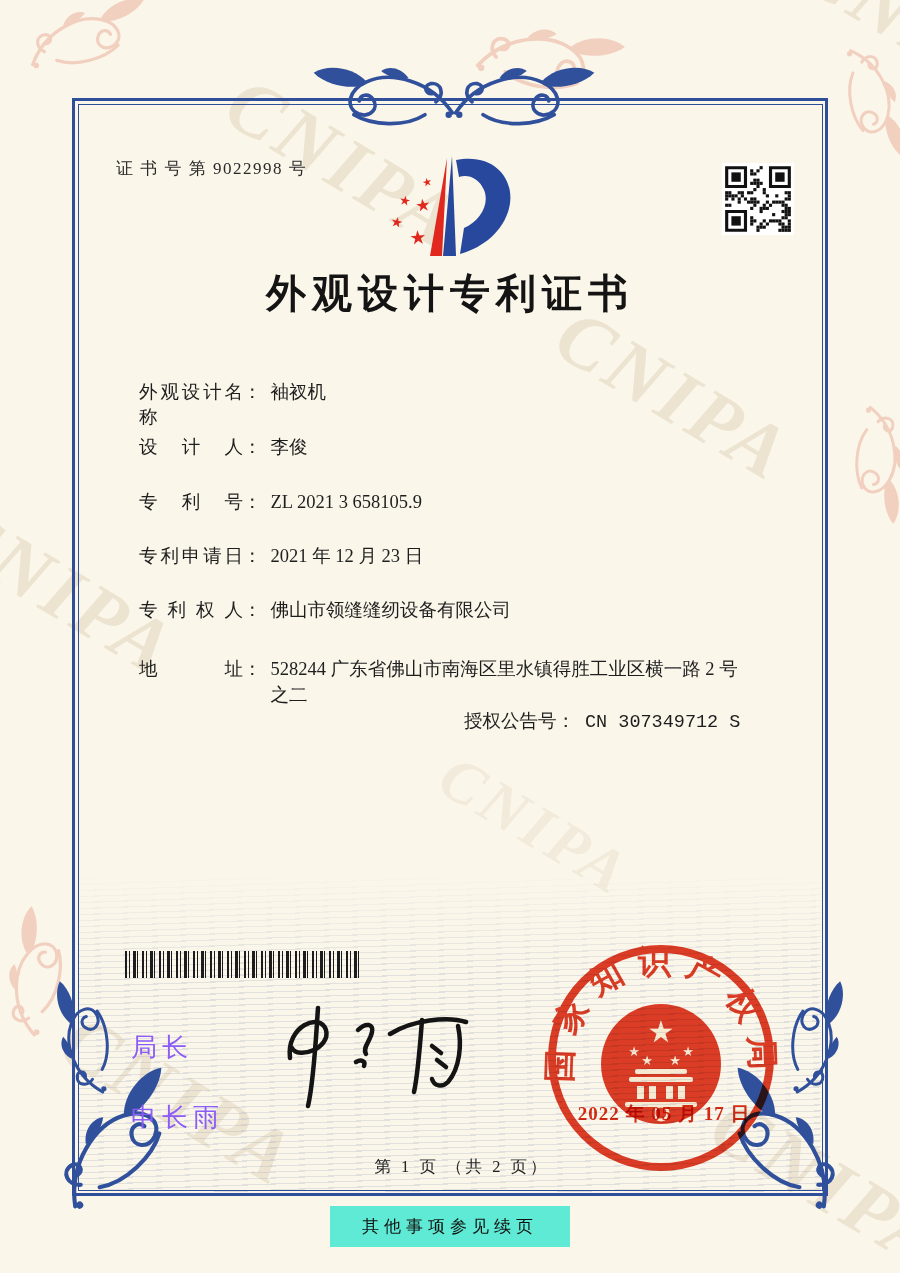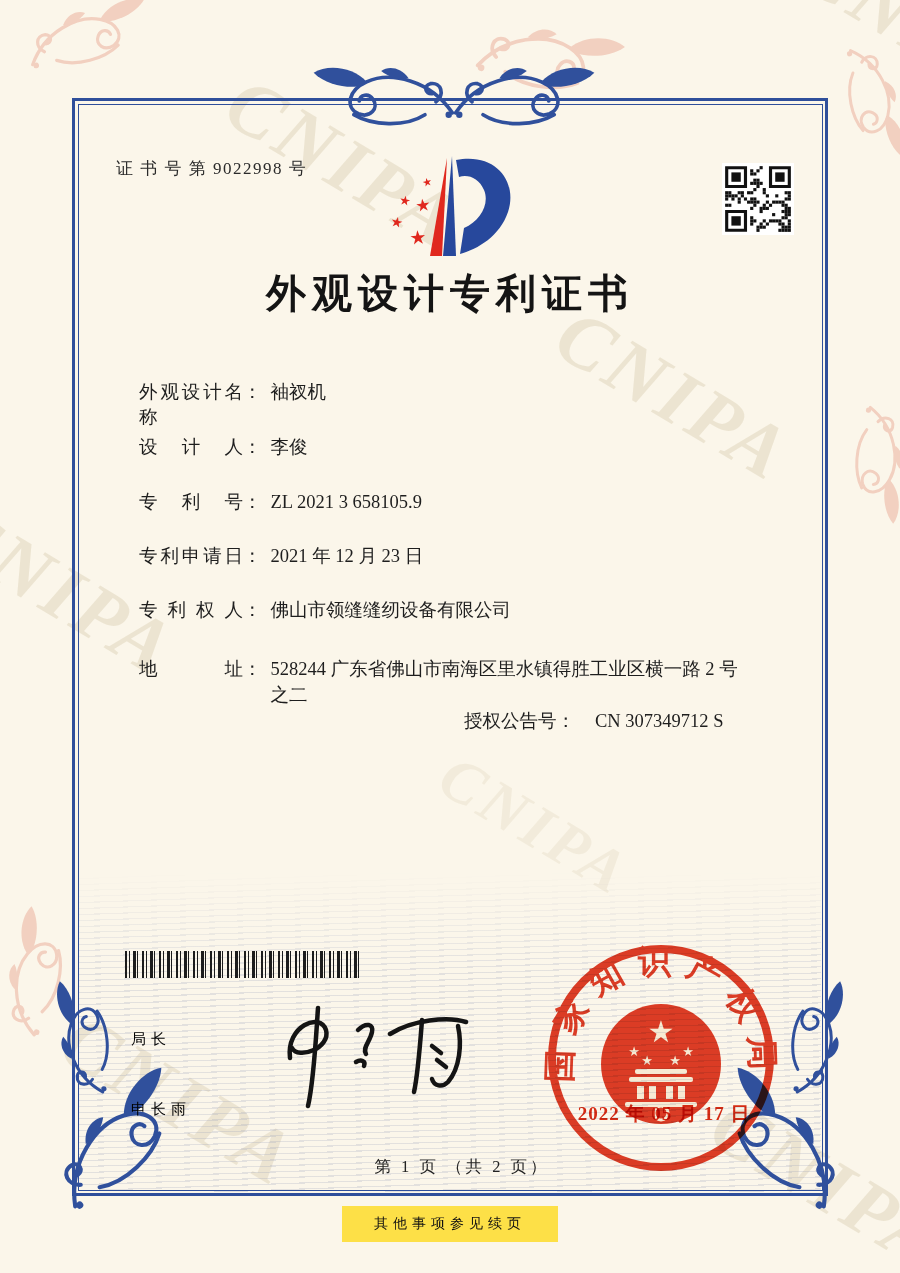--- a/index.html
+++ b/index.html
@@ -41,32 +41,32 @@
   .grant2{position:absolute;left:338px;top:0;}
 
   .paras{position:absolute;left:126px;top:741px;width:666px;z-index:4;font-size:19px;
       line-height:37px;text-align:justify;color:#181818;}
   .paras p{margin:0;text-indent:2em;}
 
   .barcode{position:absolute;left:125px;top:951px;width:238px;height:27px;z-index:4;
       background:repeating-linear-gradient(90deg,#1c1c1c 0 2px,transparent 2px 4px,#1c1c1c 4px 5px,
       transparent 5px 8px,#1c1c1c 8px 11px,transparent 11px 12px,#1c1c1c 12px 13px,transparent 13px 17px);}
 
-  .signer{position:absolute;left:131px;z-index:4;font-size:15px;letter-spacing:5px;color:#000000;}
+  .signer{position:absolute;left:131px;z-index:4;font-size:26px;letter-spacing:5px;color:#8b5cf6;}
   .sig{position:absolute;left:262px;top:996px;width:220px;height:118px;z-index:4;}
 
   .seal{position:absolute;left:542px;top:938px;width:240px;height:240px;z-index:5;
       mix-blend-mode:multiply;opacity:.93;}
   .sealdate{position:absolute;left:556px;top:1101px;width:216px;z-index:6;text-align:center;
       font-size:19px;font-weight:bold;letter-spacing:1px;color:#d92c15;mix-blend-mode:multiply;}
 
   .pagenum{position:absolute;left:0;top:1156px;width:900px;z-index:4;text-align:center;
       font-size:16.5px;letter-spacing:3px;color:#222;margin-left:12px;}
   .footnote{position:absolute;top:1206px;left:50%;transform:translateX(-50%);z-index:4;
-      background:#fde047;padding:9px 32px;font-size:14px;letter-spacing:5px;color:#111;white-space:nowrap;}
+      background:#5eead4;padding:9px 32px;font-size:17px;letter-spacing:5px;color:#111;white-space:nowrap;}
 </style>
 </head>
 <body>
 
 
 
 
 <svg width="0" height="0" aria-hidden="true">
     <defs>
   <symbol id="flo" viewBox="0 0 160 90">
@@ -278,21 +278,21 @@
 <div class="frow" style="top:543px;">
   <span class="flabel">专利申请日</span><span class="fcolon">：</span><span class="fvalue">2021 年 12 月 23 日</span>
 </div>
 <div class="frow" style="top:597px;">
   <span class="flabel">专利权人</span><span class="fcolon">：</span><span class="fvalue">佛山市领缝缝纫设备有限公司</span>
 </div>
 <div class="frow" style="top:656px;">
   <span class="flabel">地址</span><span class="fcolon">：</span><span class="fvalue"><span>528244 广东省佛山市南海区里水镇得胜工业区横一路 2 号</span><br><span>之二</span></span>
 </div>
 <div class="frow" style="top:708px;">
-  <span class="grant2"><span>授权公告号</span><span>：</span><span style="margin-left:20px;">CN 307349712 S</span></span>
+  <span class="grant2"><span>授权公告号</span><span>：</span><span style="margin-left:10px;font-family:Liberation Mono, monospace;">CN 307349712 S</span></span>
 </div>
 
 
 <div class="paras">
 </div>
 
 
 <div class="barcode"></div>
 
 

